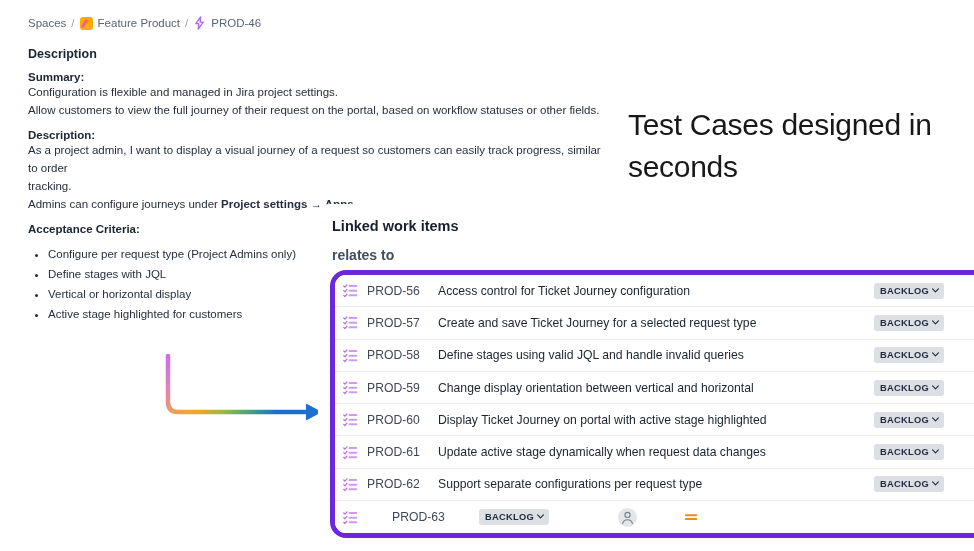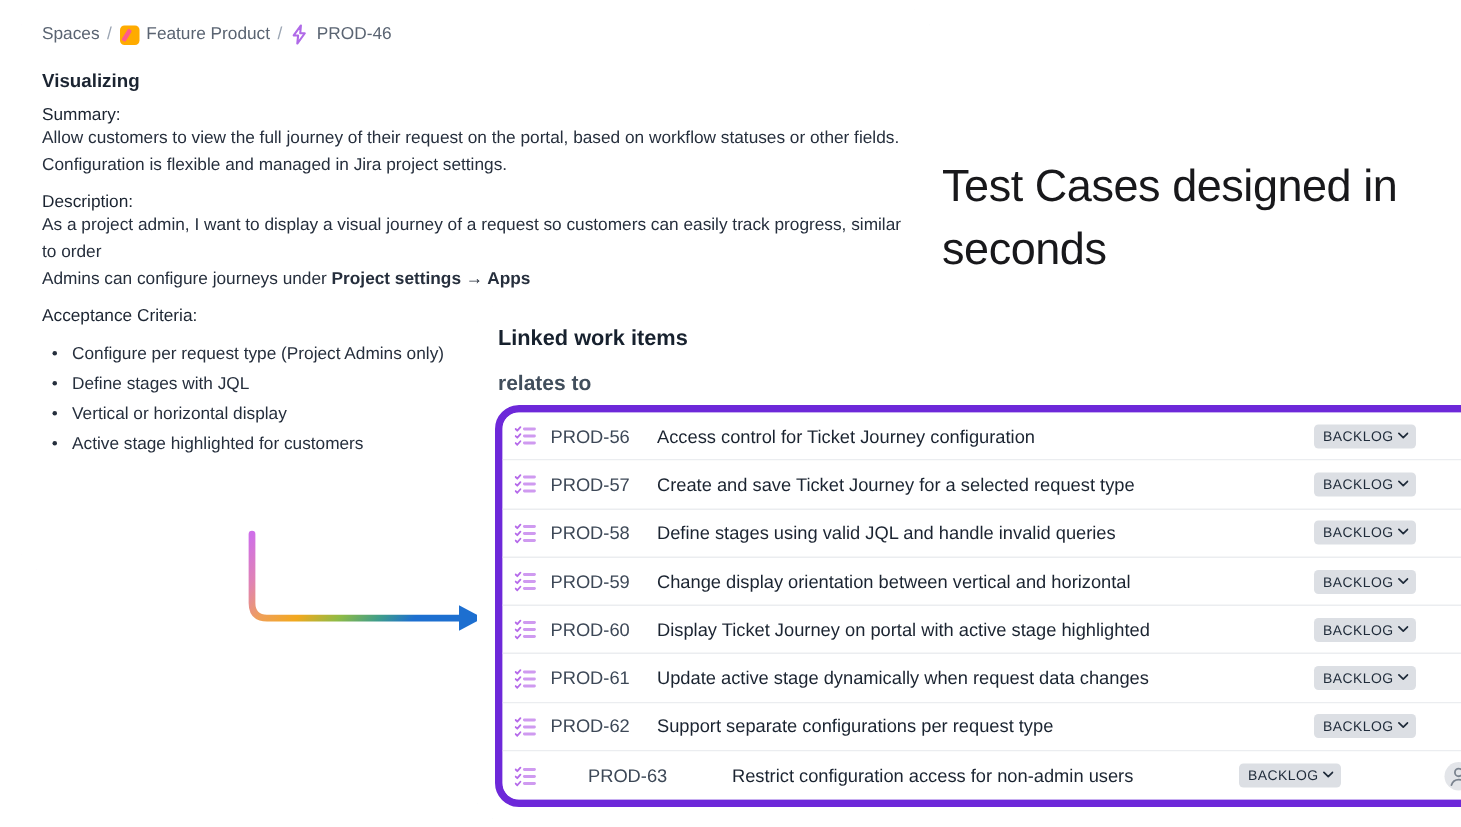--- a/index.html
+++ b/index.html
@@ -88,21 +88,21 @@
   }
   .title-sq {
     width: 22px; height: 22px; border-radius: 5px; background: #79cbe8;
     flex: 0 0 auto;
   }
   .issue-title {
     font-size: 18.5px; font-weight: 700; color: #1b2431; letter-spacing: -0.2px;
   }
 
   .sec-head { font-size: 12.5px; font-weight: 700; color: #1b2431; margin-top: 17px; }
-  .sub-head { font-size: 11.5px; font-weight: 400; color: #1b2431; margin-top: 10px; }
+  .sub-head { font-size: 11.5px; font-weight: 700; color: #1b2431; margin-top: 10px; }
   .body-line { font-size: 11.5px; color: #262f3d; line-height: 18px; }
   .body-line b { font-weight: 700; }
   .crit-list { margin: 9px 0 0 20px; }
   .crit-list li { font-size: 11.5px; color: #262f3d; line-height: 20px; }
 
   
   #headline {
     position: absolute; left: 628px; top: 104px; width: 348px;
     font-size: 30px; line-height: 42px; font-weight: 400;
     color: #18181b; letter-spacing: -0.3px;
@@ -134,21 +134,21 @@
   .lw-row:last-child { border-bottom: none; gap: 25px; }
 
   .ic-subtask { width: 15px; height: 15px; flex: 0 0 auto; margin-right: 9px; }
   .lw-key { font-size: 12.2px; color: #3d4857; white-space: nowrap; min-width: 62px; }
   .lw-sum { font-size: 12.2px; color: #1b2431; margin-left: 9px; flex: 1 1 auto;
             overflow: hidden; text-overflow: ellipsis; white-space: nowrap; }
 
   .badge {
     display: inline-flex; align-items: center; gap: 3px;
     background: #dcdfe4; color: #1f2b3a;
-    font-size: 9.3px; font-weight: 400; letter-spacing: 0.3px;
+    font-size: 9.3px; font-weight: 700; letter-spacing: 0.3px;
     border-radius: 3px; padding: 3px 5px 3px 6px;
     flex: 0 0 auto; cursor: pointer;
   }
   .badge .chev { font-size: 8px; line-height: 1; }
 
   .avatar {
     width: 19px; height: 19px; border-radius: 50%; background: #e3e5e9;
     margin-left: 44px; flex: 0 0 auto; position: relative; cursor: pointer;
   }
   .prio { margin-left: 22px; width: 14px; height: 14px; flex: 0 0 auto; cursor: pointer; }
@@ -188,28 +188,29 @@
           <span class="sep">/</span>
           <span class="ic-bolt">
             <svg width="13" height="14" viewBox="0 0 14 15">
               <path d="M8.2 1 L3 8.2 h3.2 L5.6 14 L11 6.6 H7.7 Z" fill="none" stroke="#b06ae8" stroke-width="1.5" stroke-linejoin="round"></path>
             </svg>
           </span>
           <span>PROD-46</span>
         </div>
 
 
-        <div class="sec-head">Visualizing</div>
+        <div class="sec-head">Description</div>
 
         <div class="sub-head">Summary:</div>
+        <div class="body-line">Configuration is flexible and managed in Jira project settings.</div>
         <div class="body-line">Allow customers to view the full journey of their request on the portal, based on workflow statuses or other fields.</div>
-        <div class="body-line">Configuration is flexible and managed in Jira project settings.</div>
 
         <div class="sub-head">Description:</div>
         <div class="body-line">As a project admin, I want to display a visual journey of a request so customers can easily track progress, similar to order</div>
+        <div class="body-line">tracking.</div>
         <div class="body-line">
           <span>Admins can configure journeys under </span><b>Project settings → Apps</b>
         </div>
 
         <div class="sub-head">Acceptance Criteria:</div>
         <ul class="crit-list">
           <li>Configure per request type (Project Admins only)</li>
           <li>Define stages with JQL</li>
           <li>Vertical or horizontal display</li>
           <li>Active stage highlighted for customers</li>
@@ -484,21 +485,20 @@
       <svg width="15" height="15" viewBox="0 0 16 16">
         <path d="M0.8 3.2 L2 4.4 L4.2 1.9" fill="none" stroke="#b66bea" stroke-width="1.3" stroke-linecap="round" stroke-linejoin="round"></path>
         <path d="M0.8 8.2 L2 9.4 L4.2 6.9" fill="none" stroke="#b66bea" stroke-width="1.3" stroke-linecap="round" stroke-linejoin="round"></path>
         <path d="M0.8 13.2 L2 14.4 L4.2 11.9" fill="none" stroke="#b66bea" stroke-width="1.3" stroke-linecap="round" stroke-linejoin="round"></path>
         <rect x="6" y="2.1" width="9.2" height="2.1" rx="1" fill="#cf9af0"></rect>
         <rect x="6" y="7.1" width="9.2" height="2.1" rx="1" fill="#cf9af0"></rect>
         <rect x="6" y="12.1" width="9.2" height="2.1" rx="1" fill="#cf9af0"></rect>
       </svg>
     </span>
     <span class="lw-key">PROD-63</span>
-    <span class="lw-sum">Restrict configuration access for non-admin users</span>
     <span class="badge">
       <span>BACKLOG</span>
       <span class="chev">
         <svg width="7" height="5" viewBox="0 0 8 5">
                   <path d="M0.7 0.7 L4 4 L7.3 0.7" fill="none" stroke="#1f2b3a" stroke-width="1.3" stroke-linecap="round" stroke-linejoin="round"></path>
                 </svg>
       </span>
     </span>
     <span class="avatar">
       <svg width="19" height="19" viewBox="0 0 20 20">

